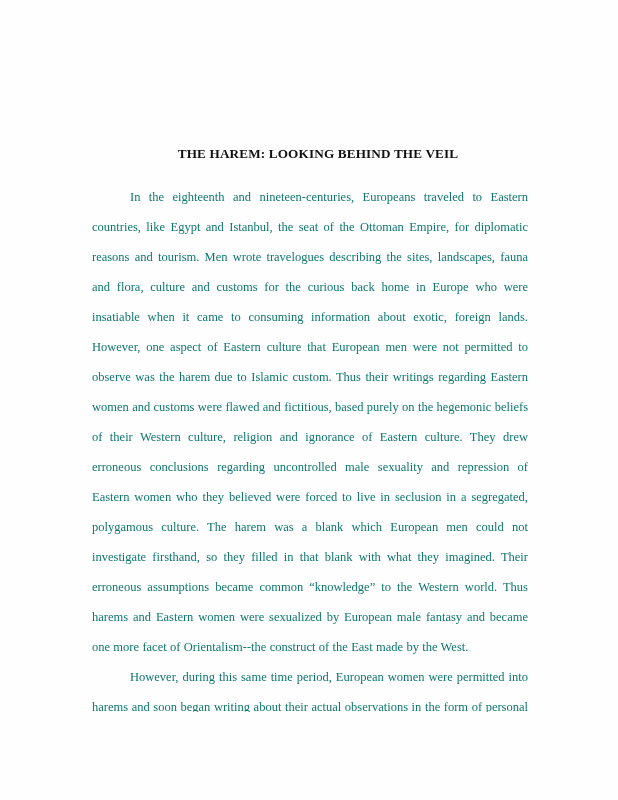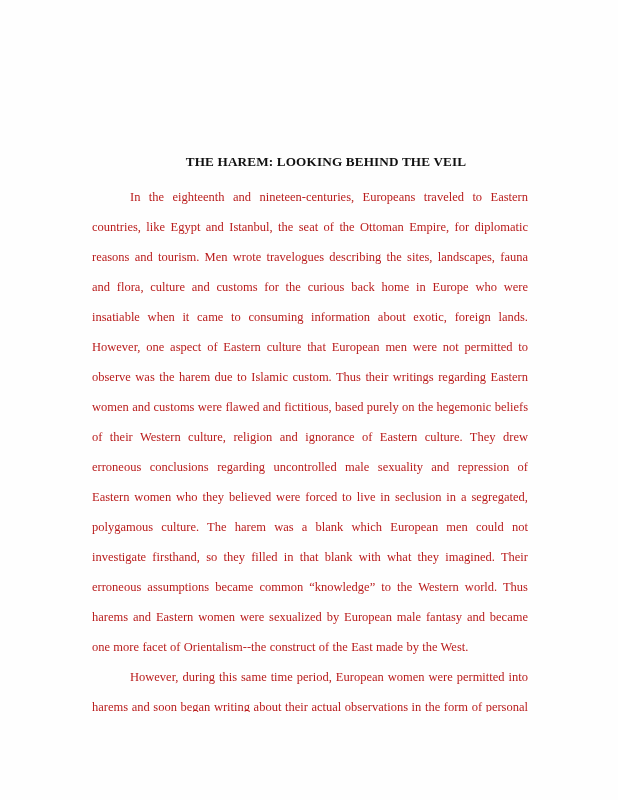--- a/index.html
+++ b/index.html
@@ -26,21 +26,21 @@
 
   
   .text-column {
     position: absolute;
     left: 92px;
     top: 0;
     width: 436px;
   }
 
   .doc-title {
-    margin: 16px;
+    margin: 8px;
     padding: 0;
     position: absolute;
     top: 138px;
     left: 0;
     width: 436px;
     text-align: center;
     font-size: 13.2px;
     font-weight: bold;
     letter-spacing: 0.15px;
     line-height: 16px;
@@ -56,21 +56,21 @@
   }
 
   p.para {
     margin: 0 0 0 0;
     padding: 0;
     font-size: 12.5px;
     line-height: 30px;
     text-indent: 38px;
     text-align: justify;
     text-justify: inter-word;
-    color: #b91c1c;
+    color: #0f766e;
     word-spacing: 0.2px;
     hyphens: none;
   }
 
   p.para + p.para {
     margin-top: 0;
   }
 
   
   .clip-bottom {

